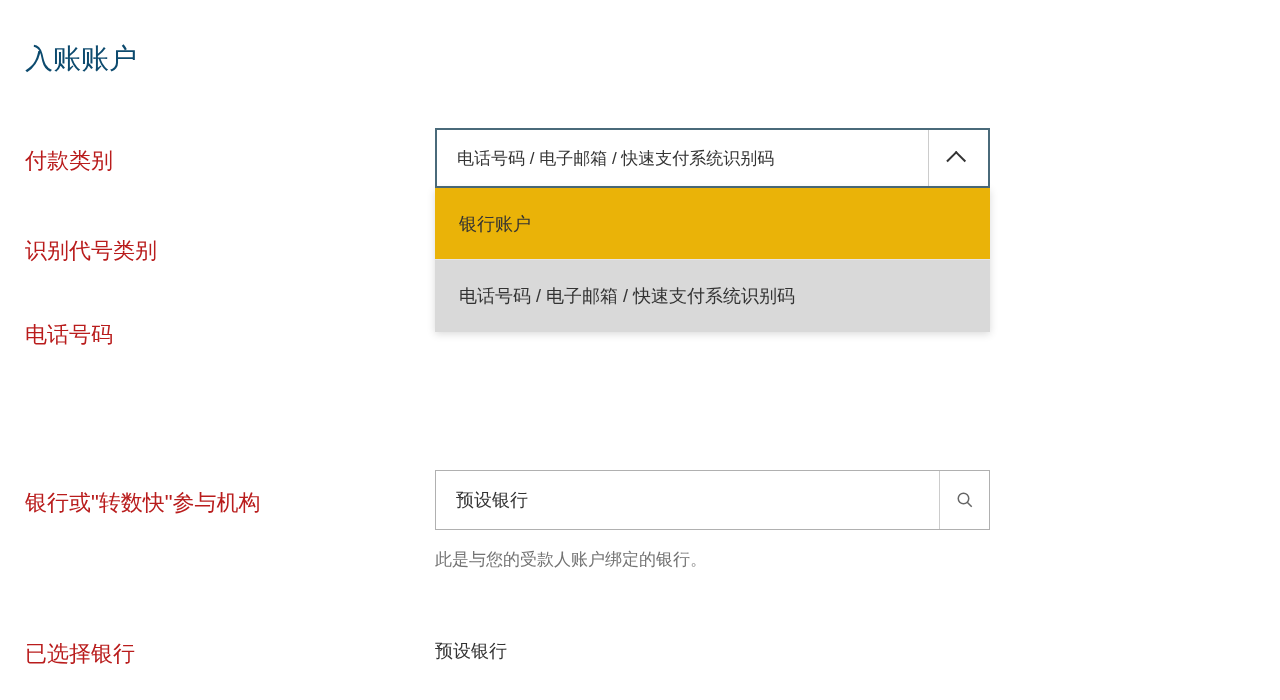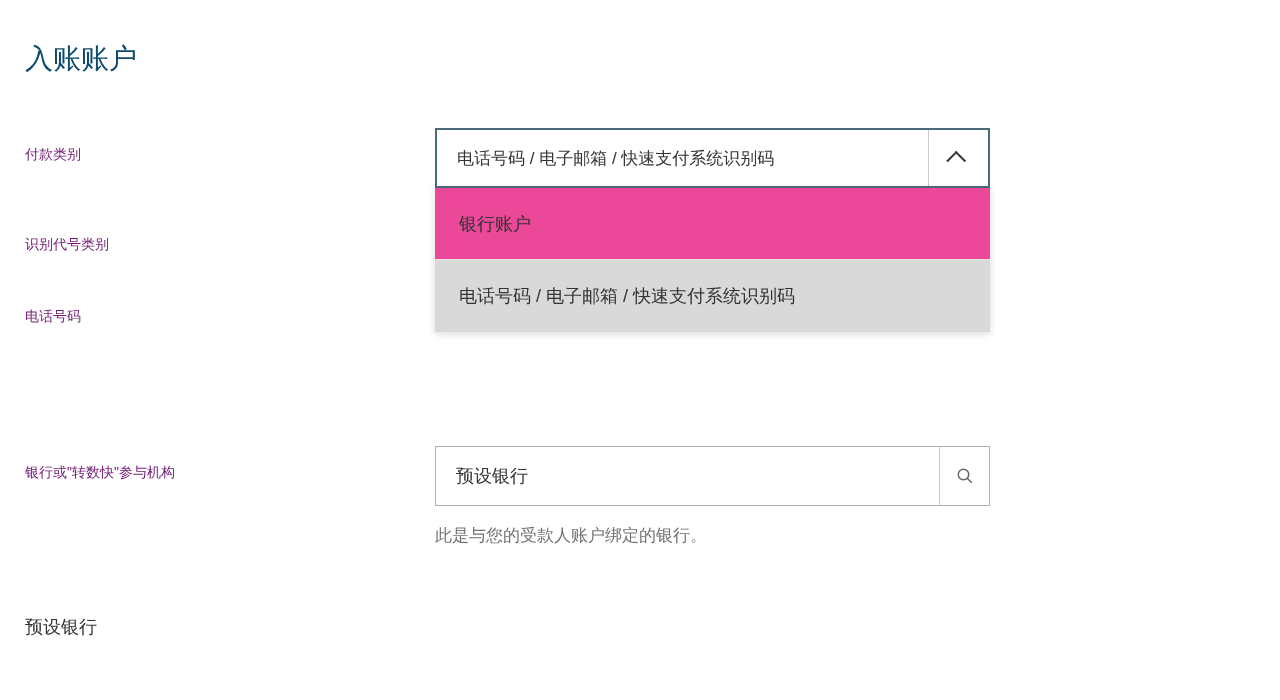--- a/index.html
+++ b/index.html
@@ -20,22 +20,22 @@
       margin-bottom: 50px;
     }
     .form-row {
       display: flex;
       align-items: flex-start;
       margin-bottom: 30px;
       position: relative;
     }
     .form-label {
       width: 410px;
-      font-size: 14px;
-      color: #701a75;
+      font-size: 22px;
+      color: #b91c1c;
       padding-top: 18px;
       flex-shrink: 0;
     }
     .form-control-wrap {
       flex: 1;
       max-width: 555px;
       position: relative;
     }
     .dropdown {
       border: 2px solid #4a6a7a;
@@ -66,21 +66,21 @@
       height: 14px;
       border-left: 2px solid #333;
       border-top: 2px solid #333;
       transform: rotate(45deg) translateY(4px);
     }
     .dropdown-menu {
       position: absolute;
       top: 60px;
       left: 0;
       right: 0;
-      background: #ec4899;
+      background: #eab308;
       box-shadow: 0 2px 8px rgba(0,0,0,0.15);
       z-index: 10;
     }
     .dropdown-option {
       height: 72px;
       display: flex;
       align-items: center;
       padding: 0 24px;
       font-size: 18px;
       color: #333;
@@ -179,16 +179,17 @@
           <circle cx="10" cy="10" r="7"></circle>
           <line x1="15" y1="15" x2="21" y2="21"></line>
         </svg>
       </div>
     </div>
     <div class="helper-text">此是与您的受款人账户绑定的银行。</div>
   </div>
 </div>
 
 <div class="form-row">
+  <div class="form-label">已选择银行</div>
   <div class="form-control-wrap">
     <div class="value-text">预设银行</div>
   </div>
 </div>
 
 </body></html>

